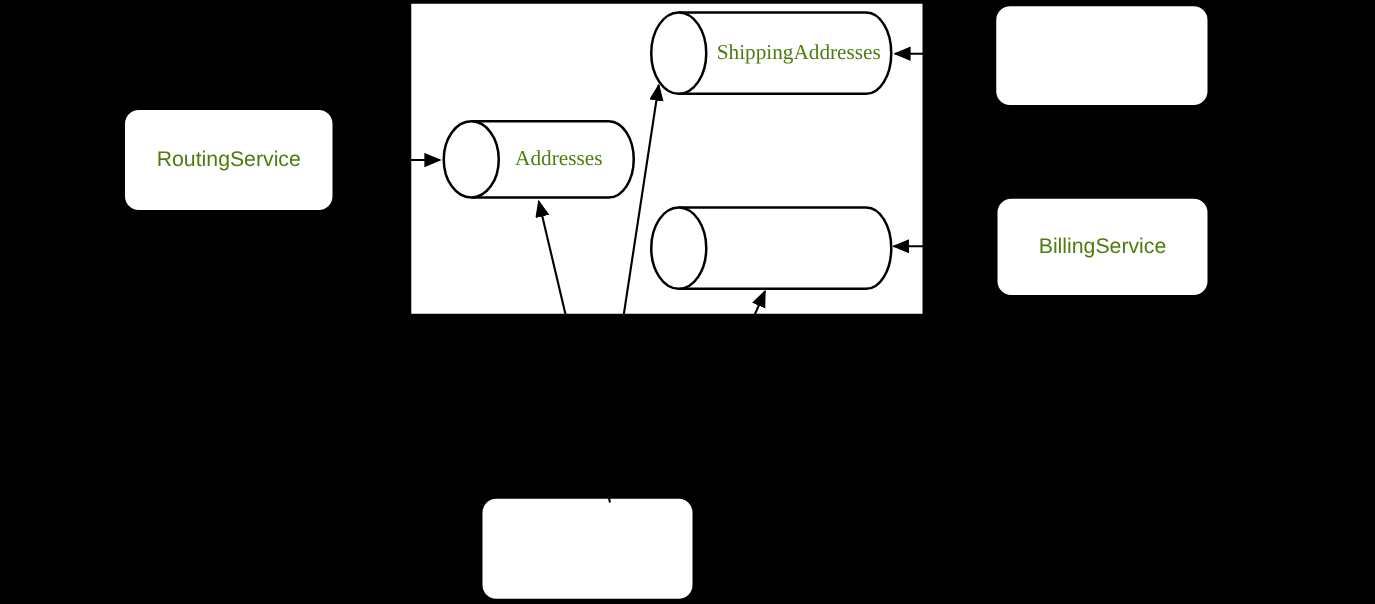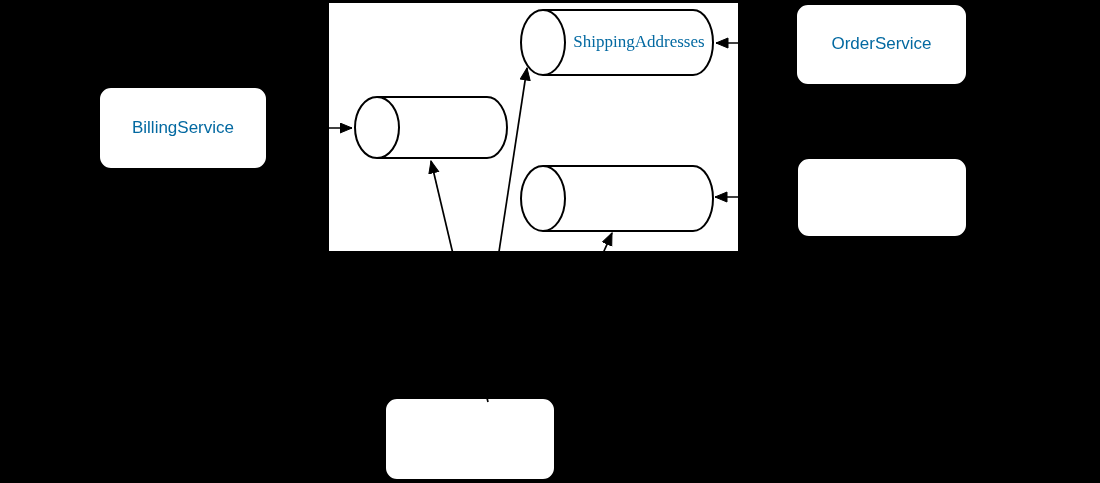--- a/index.html
+++ b/index.html
@@ -7,21 +7,21 @@
     position:relative;
     width:1100px;height:483px;
     background:#000000;
     overflow:hidden;
     font-family:"Liberation Sans", sans-serif;
   }
   .stage svg{position:absolute;left:0;top:0;}
   .label{
     position:absolute;
     display:flex;align-items:center;justify-content:center;
-    color:#0369a1;
+    color:#4d7c0f;
     font-size:17px;
     line-height:1.1;
     text-align:left;
     white-space:nowrap;
     pointer-events:none;
   }
   .label.sans{font-family:"Liberation Sans", sans-serif;}
   .label.serif{font-family:"Liberation Serif", serif;font-size:17px;}
 </style>
 </head>
@@ -57,18 +57,19 @@
     </g>
 
     <line x1="267" y1="128" x2="352" y2="128" stroke="#000000" stroke-width="1.7" marker-end="url(#arrowhead)"></line>
     <line x1="796" y1="43" x2="716" y2="43" stroke="#000000" stroke-width="1.7" marker-end="url(#arrowhead)"></line>
     <line x1="797" y1="197" x2="715" y2="197" stroke="#000000" stroke-width="1.7" marker-end="url(#arrowhead)"></line>
     <line x1="488" y1="402" x2="431" y2="161" stroke="#000000" stroke-width="1.7" marker-end="url(#arrowhead)"></line>
     <line x1="477" y1="396" x2="527" y2="68" stroke="#000000" stroke-width="1.7" marker-end="url(#arrowhead)"></line>
     <line x1="540" y1="396" x2="612" y2="233" stroke="#000000" stroke-width="1.7" marker-end="url(#arrowhead)"></line>
   </svg>
 
-  <div class="label sans" style="left:99px;top:87px;width:168px;height:82px;">BillingService</div>
-  <div class="label sans" style="left:796px;top:4px;width:171px;height:81px;">OrderService</div>
+  <div class="label sans" style="left:99px;top:87px;width:168px;height:82px;">RoutingService</div>
+  <div class="label sans" style="left:797px;top:158px;width:170px;height:79px;">BillingService</div>
 
+  <div class="label serif" style="left:399px;top:97px;width:96px;height:61px;">Addresses</div>
   <div class="label serif" style="left:565px;top:10px;width:148px;height:65px;">ShippingAddresses</div>
 
 </div>
 
 </body></html>

